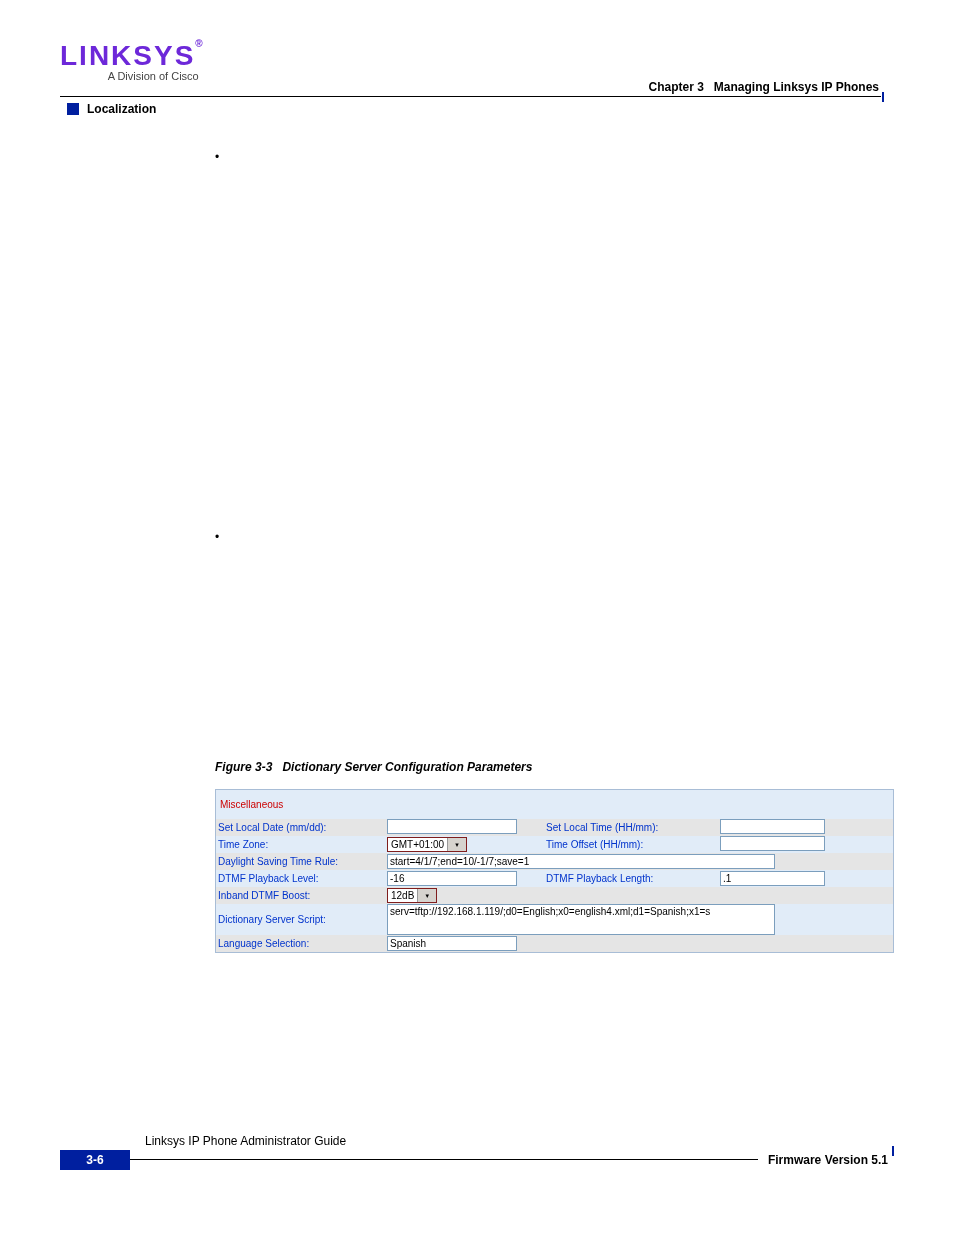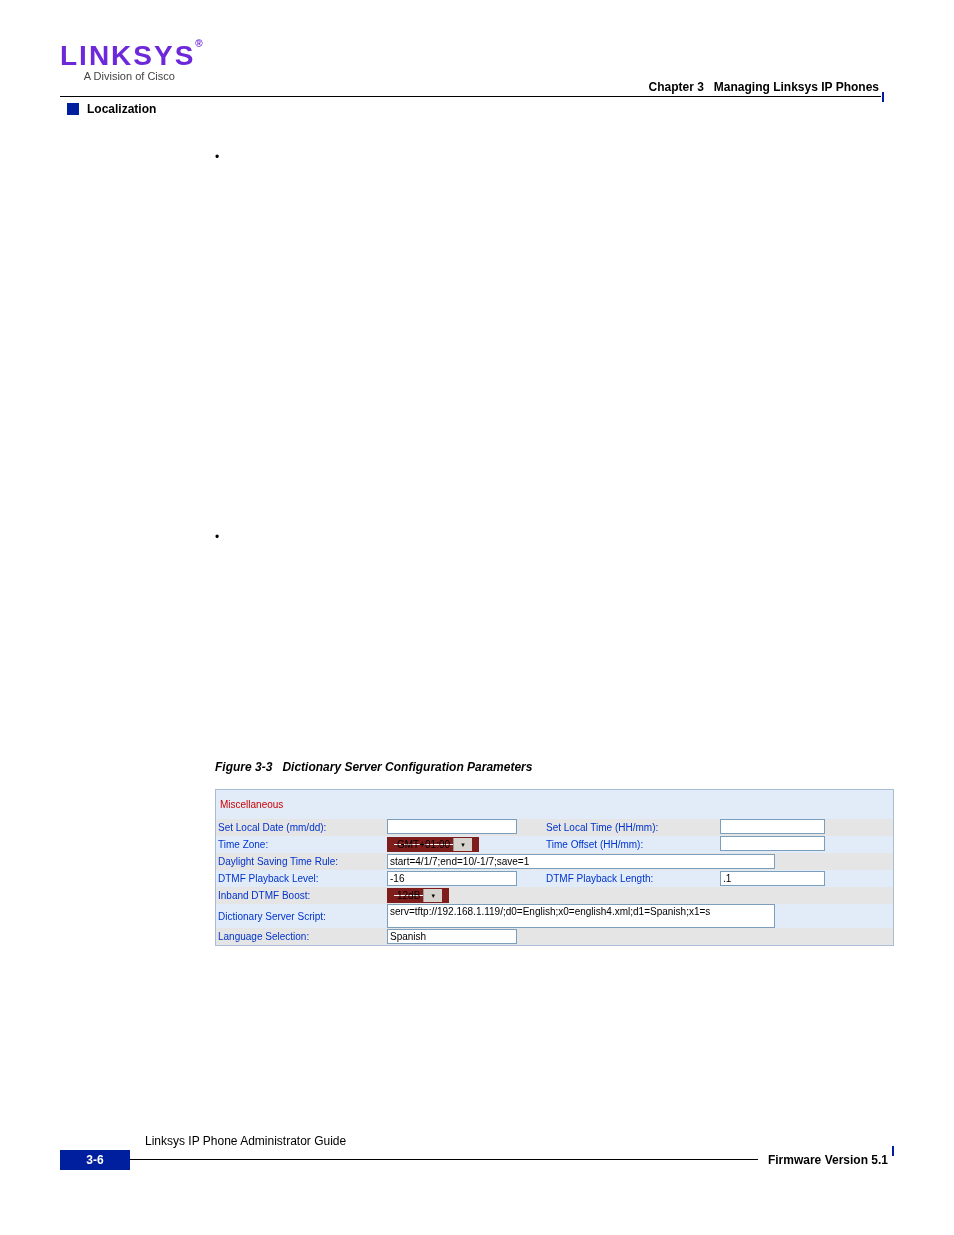--- a/index.html
+++ b/index.html
@@ -1,21 +1,21 @@
 <!DOCTYPE html>
 <html><head>
 <meta charset="utf-8">
 <style>
   body{margin:0;font-family:Arial,Helvetica,sans-serif;background:#fff;color:#000;width:954px}
   .page{padding:40px 60px 40px 60px;box-sizing:border-box;min-height:1190px;position:relative}
   .hdr{position:relative;height:70px}
   .logo{position:absolute;left:0;top:0}
   .logo-word{font-family:Arial,sans-serif;font-weight:900;font-size:28px;letter-spacing:2px;color:#6d28d9;position:relative}
   .logo-word sup{font-size:10px;vertical-align:top;position:relative;top:-2px}
-  .logo-sub{font-size:11px;color:#444;text-align:center;padding-right:6px;margin-top:-2px}
+  .logo-sub{font-size:11px;color:#444;text-align:right;padding-right:6px;margin-top:-2px}
   .chap{position:absolute;right:15px;top:40px;font-size:12px;font-weight:bold}
   .chap-line{position:absolute;left:0;right:13px;top:56px;border-top:1px solid #000}
   .chap-tick{position:absolute;right:10px;top:52px;width:0;height:10px;border-left:2px solid #001f9f}
   .sec{position:absolute;left:7px;top:62px;display:flex;align-items:center}
   .sec-box{width:12px;height:12px;background:#001f9f;margin-right:8px}
   .sec-txt{font-size:12px;font-weight:bold}
   .body-area{margin-left:155px;margin-top:40px;font-size:12px}
   .bullet{position:relative;padding-left:18px;margin-bottom:10px}
   .bullet:before{content:"•";position:absolute;left:0;top:0;font-size:12px}
   .gap-lg{height:380px}
@@ -26,21 +26,21 @@
   .row-a{background:#e1ecf8}
   .row-b{background:#e5e5e5}
   .fig-title{color:#c00;padding:9px 4px}
   .lbl{color:#0033cc;width:165px;padding:2px 2px;flex:none}
   .val{padding:0 2px}
   .val-wide{flex:1}
   .val2-lbl{color:#0033cc;width:170px;padding:2px 2px;flex:none}
   .inp{display:inline-block;background:#fff;border:1px solid #7b9ebd;box-sizing:border-box}
   .inp-m{width:130px;height:15px}
   .inp-s{width:105px;height:15px}
-  .dd{display:inline-flex;align-items:center;background:#fff;border:7px solid #7f1d1d;height:15px;box-sizing:border-box}
+  .dd{display:inline-flex;align-items:center;background:#fff;border:1px solid #7f1d1d;height:15px;box-sizing:border-box}
   .dd span{padding:0 3px;font-size:10px}
   .dd .arrow{width:12px;height:13px;background:#d6d3ce;border-left:1px solid #999;display:flex;align-items:center;justify-content:center;font-size:7px;color:#000}
   .ftr{position:absolute;left:60px;right:60px;bottom:20px}
   .ftr-title{font-size:12px;font-weight:normal;text-align:left;padding-left:85px;margin-bottom:2px}
   .ftr-bar{display:flex;align-items:center}
   .pg-box{width:70px;height:20px;background:#001f9f;color:#fff;display:flex;align-items:center;justify-content:center;font-size:12px;font-weight:bold}
   .ftr-line{flex:1;border-top:1px solid #000;margin-left:0;position:relative;height:1px}
   .fw{font-size:12px;font-weight:bold;margin-left:auto;padding-left:10px}
   .ftr-tick{width:0;height:10px;border-left:2px solid #001f9f;margin-left:4px;align-self:flex-start;margin-top:-4px}
 </style>
@@ -115,21 +115,21 @@
         <div class="val">
           <span class="dd">
               <span>12dB</span>
               <span class="arrow">▾</span>
             </span>
         </div>
       </div>
 
       <div class="fig-row row-a">
         <div class="lbl">Dictionary Server Script:</div>
-        <div class="val val-wide"><span class="inp" style="width:388px;height:24px;padding:0 2px;font-size:10px;line-height:14px">serv=tftp://192.168.1.119/;d0=English;x0=english4.xml;d1=Spanish;x1=s</span></div>
+        <div class="val val-wide"><span class="inp" style="width:388px;height:31px;padding:0 2px;font-size:10px;line-height:14px">serv=tftp://192.168.1.119/;d0=English;x0=english4.xml;d1=Spanish;x1=s</span></div>
       </div>
 
       <div class="fig-row row-b">
         <div class="lbl">Language Selection:</div>
         <div class="val"><span class="inp inp-m" style="padding:0 2px;font-size:10px;line-height:14px">Spanish</span></div>
       </div>
     </div>
   </div>
 
   <div class="ftr">

